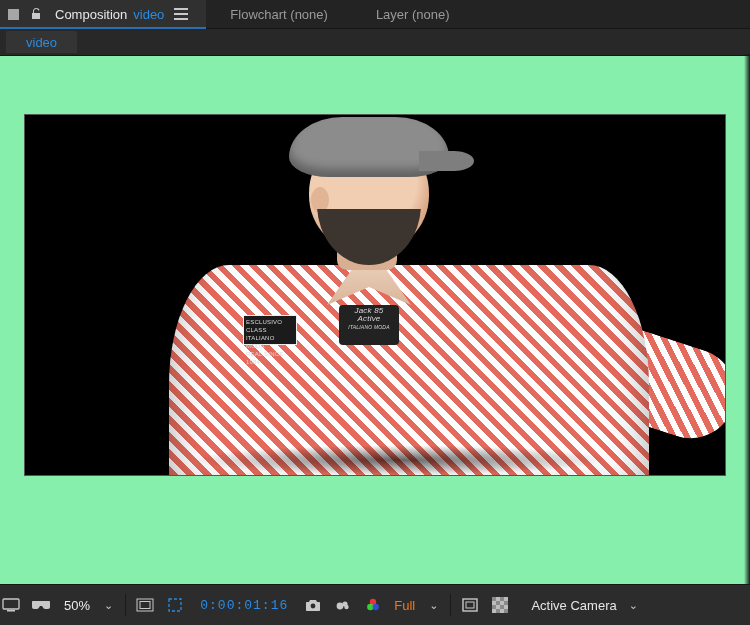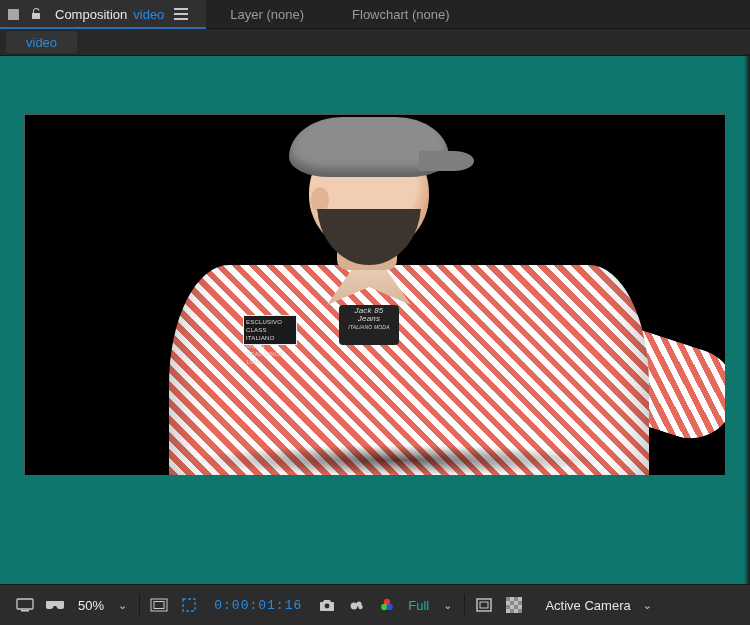--- a/index.html
+++ b/index.html
@@ -13,21 +13,21 @@
   .lock-icon svg{display:block;}
   .tab-label{color:#e8e8e8;font-weight:500;margin:0 4px 0 8px;}
   .tab-link{color:#2a8be0;margin-left:2px;}
   .hamburger{margin:0 4px 0 10px;display:flex;flex-direction:column;justify-content:center;gap:3px;}
   .hamburger span{display:block;width:14px;height:2px;background:#c8c8c8;}
   .tab.inactive{color:#9a9a9a;padding:0 24px;}
   
   .subtab-row{display:flex;align-items:center;height:26px;background:#282828;padding-left:6px;border-bottom:1px solid #161616;}
   .subtab{background:#343434;height:22px;display:flex;align-items:center;padding:0 20px;color:#2a8be0;border-top-left-radius:2px;border-top-right-radius:2px;}
   
-  .viewer-area{position:absolute;top:56px;left:0;right:0;bottom:40px;background:#0f766e;padding-left:25px;}
+  .viewer-area{position:absolute;top:56px;left:0;right:0;bottom:40px;background:#86efac;padding-left:25px;}
   .canvas-frame{position:absolute;top:58px;left:24px;width:700px;height:360px;border:1px solid #555558;background:#000;overflow:hidden;}
   .person{position:absolute;left:114px;top:0;width:540px;height:360px;}
   
   .shirt{position:absolute;left:30px;top:150px;width:480px;height:260px;border-radius:60px 60px 0 0/120px 120px 0 0;
     background:
       repeating-linear-gradient(45deg,#e36a5c 0 6px,#fefefe 6px 12px),
       repeating-linear-gradient(-45deg,#e36a5c 0 6px,transparent 6px 12px);
     box-shadow:inset 0 -30px 40px rgba(0,0,0,.35);}
   .arm-r{position:absolute;right:-60px;top:210px;width:240px;height:90px;border-radius:50px;
     background:
@@ -39,27 +39,27 @@
   .ptxt{color:#d9d9d9;font-size:6px;line-height:8px;padding:2px;letter-spacing:.2px;}
   .collar{position:absolute;left:170px;top:130px;width:120px;height:60px;background:linear-gradient(#f3d8c6,#d9b69a);clip-path:polygon(15% 100%,50% 0,85% 100%,50% 70%);}
   .neck{position:absolute;left:198px;top:105px;width:60px;height:50px;background:#d9af92;border-radius:10px;}
   .head{position:absolute;left:170px;top:18px;width:120px;height:120px;background:radial-gradient(circle at 45% 40%,#f1cdb2 0 55%,#dba988 70%);border-radius:50% 50% 48% 48%;}
   .beard{position:absolute;left:178px;top:80px;width:104px;height:70px;background:#3c342e;border-radius:0 0 60px 60px/0 0 70px 70px;clip-path:polygon(0 20%,100% 20%,100% 100%,0 100%);} 
   .cap{position:absolute;left:150px;top:2px;width:160px;height:60px;background:#8c8c8c;border-radius:80px 80px 60px 60px/60px 60px 30px 30px;box-shadow:inset 0 -8px 10px rgba(0,0,0,.3);} 
   .brim{position:absolute;left:280px;top:36px;width:55px;height:20px;background:#7e7e7e;border-radius:0 40px 40px 0/0 20px 20px 0;}
   .ear{position:absolute;left:172px;top:72px;width:18px;height:26px;background:#e0b494;border-radius:50%;}
   .shadow{position:absolute;left:50px;top:330px;width:420px;height:30px;background:radial-gradient(ellipse at center,rgba(0,0,0,.6),transparent 70%);}
   
-  .footer{position:absolute;left:0;right:0;bottom:0;height:40px;background:#2c2c2c;border-top:1px solid #171717;display:flex;align-items:center;padding:0 14px;gap:8px;}
+  .footer{position:absolute;left:0;right:0;bottom:0;height:40px;background:#2c2c2c;border-top:1px solid #171717;display:flex;align-items:center;padding:0 0;gap:8px;}
   .ficon{display:flex;align-items:center;justify-content:center;width:22px;height:22px;color:#c8c8c8;}
   .ficon svg{display:block}
   .zoom{color:#ededed;margin:0 2px 0 4px;}
   .chev{margin:0 4px;color:#c8c8c8;font-size:11px;}
   .timecode{color:#2a8be0;font-family:Liberation Mono, monospace;letter-spacing:1px;margin:0 6px;}
-  .resolution{color:#14b8a6;margin:0 2px;}
+  .resolution{color:#f97316;margin:0 2px;}
   .camera{color:#e6e6e6;margin-left:12px;}
   .sep{width:1px;height:22px;background:#1a1a1a;}
   .checker{width:16px;height:16px;background:
     conic-gradient(#bdbdbd 0 25%,#8a8a8a 0 50%,#bdbdbd 0 75%,#8a8a8a 0) 0 0/8px 8px;}
   .rightfade{position:absolute;right:0;top:54px;bottom:40px;width:6px;background:linear-gradient(to left,#1a1a1a,transparent);}
 </style>
 </head>
 <body>
 
 <div class="panel">
@@ -73,38 +73,38 @@
           </svg>
       </span>
       <span class="tab-label">Composition</span>
       <span class="tab-link">video</span>
       <span class="hamburger">
           <span></span>
           <span></span>
           <span></span>
         </span>
     </div>
+    <div class="tab inactive">Flowchart (none)</div>
     <div class="tab inactive">Layer (none)</div>
-    <div class="tab inactive">Flowchart (none)</div>
   </div>
 
   <div class="subtab-row">
     <div class="subtab">video</div>
   </div>
 
   <div class="viewer-area">
     <div class="canvas-frame">
       <div class="person">
         <div class="arm-r"></div>
         <div class="shirt"></div>
         <div class="patch1">
             <div class="ptxt"><span>ESCLUSIVO CLASS</span><br><span>ITALIANO MODA</span><br><span>REAL SINCE 1984</span></div>
           </div>
         <div class="patch2">
-            <div class="ptxt" style="font-style:italic;font-size:8px;text-align:center"><span>Jack 85</span><br><span>Jeans</span><br><span style="font-size:5px">ITALIANO MODA</span></div>
+            <div class="ptxt" style="font-style:italic;font-size:8px;text-align:center"><span>Jack 85</span><br><span>Active</span><br><span style="font-size:5px">ITALIANO MODA</span></div>
           </div>
         <div class="collar"></div>
         <div class="neck"></div>
         <div class="head"></div>
         <div class="ear"></div>
         <div class="beard"></div>
         <div class="cap"></div>
         <div class="brim"></div>
         <div class="shadow"></div>
       </div>

